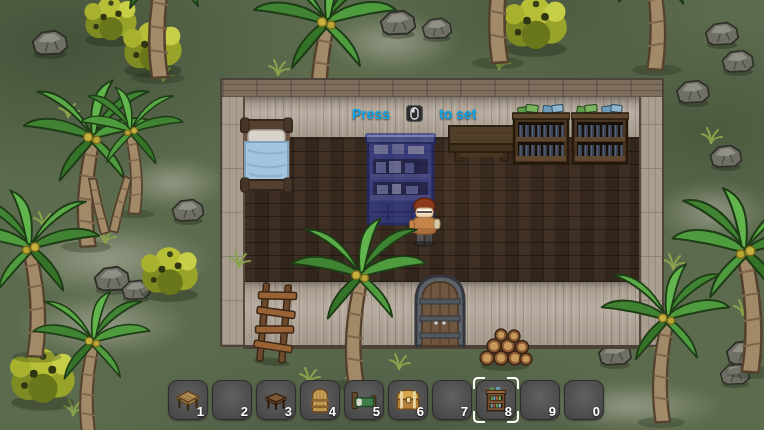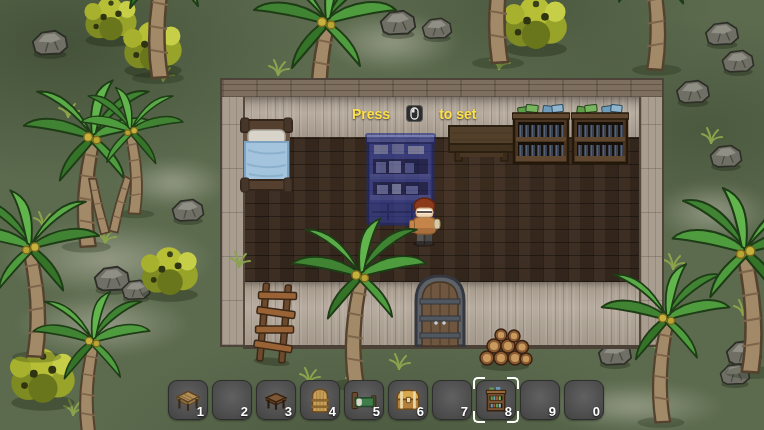--- a/index.html
+++ b/index.html
@@ -31,21 +31,21 @@
     repeating-linear-gradient(90deg, rgba(0,0,0,.12) 0 1px, transparent 1px 7px);background-color:#a89d8f;}
   .wall-back{position:absolute;left:21px;top:17px;width:398px;height:40px;box-shadow:inset 0 6px 8px -4px rgba(0,0,0,.35);}
   .floor{position:absolute;left:21px;top:57px;width:398px;height:145px;background-color:#38291e;background-image:
     radial-gradient(ellipse at 50% 35%, rgba(150,110,75,.10), transparent 70%),
     repeating-linear-gradient(0deg, rgba(0,0,0,.38) 0 1px, transparent 1px 13px),
     repeating-linear-gradient(90deg, rgba(0,0,0,.30) 0 1px, transparent 1px 25px),
     repeating-linear-gradient(90deg, rgba(255,255,255,.025) 0 12px, rgba(0,0,0,.10) 12px 25px);}
   .wall-bottom{position:absolute;left:21px;top:202px;width:398px;height:63px;border-bottom:4px solid #4c4136;box-shadow:inset 0 5px 7px -4px rgba(0,0,0,.4);}
   
   .hint{position:absolute;left:352px;top:105px;display:flex;align-items:center;gap:16px;z-index:8;
-    color:#fde047;font-weight:bold;font-size:14px;text-shadow:0 1px 2px rgba(0,0,0,.65);}
+    color:#0ea5e9;font-weight:bold;font-size:14px;text-shadow:0 1px 2px rgba(0,0,0,.65);}
   
   .hotbar{position:absolute;left:168px;top:380px;display:flex;gap:4px;z-index:9;}
   .slot{position:relative;width:40px;height:40px;border-radius:9px;
     background:radial-gradient(circle at 50% 42%, #616161, #484848 78%);
     box-shadow:inset 0 0 0 1px rgba(22,22,22,.55), 0 1px 2px rgba(0,0,0,.35);}
   .slot .icon{position:absolute;inset:0;display:flex;align-items:center;justify-content:center;}
   .slot .key{position:absolute;right:4px;bottom:1px;font-weight:bold;font-size:13px;color:#fff;text-shadow:0 1px 2px rgba(0,0,0,.85);}
   .br{position:absolute;width:10px;height:10px;border:2px solid #fff;}
   .br.tl{left:-3px;top:-3px;border-right:none;border-bottom:none;border-radius:5px 0 0 0;}
   .br.tr{right:-3px;top:-3px;border-left:none;border-bottom:none;border-radius:0 5px 0 0;}

